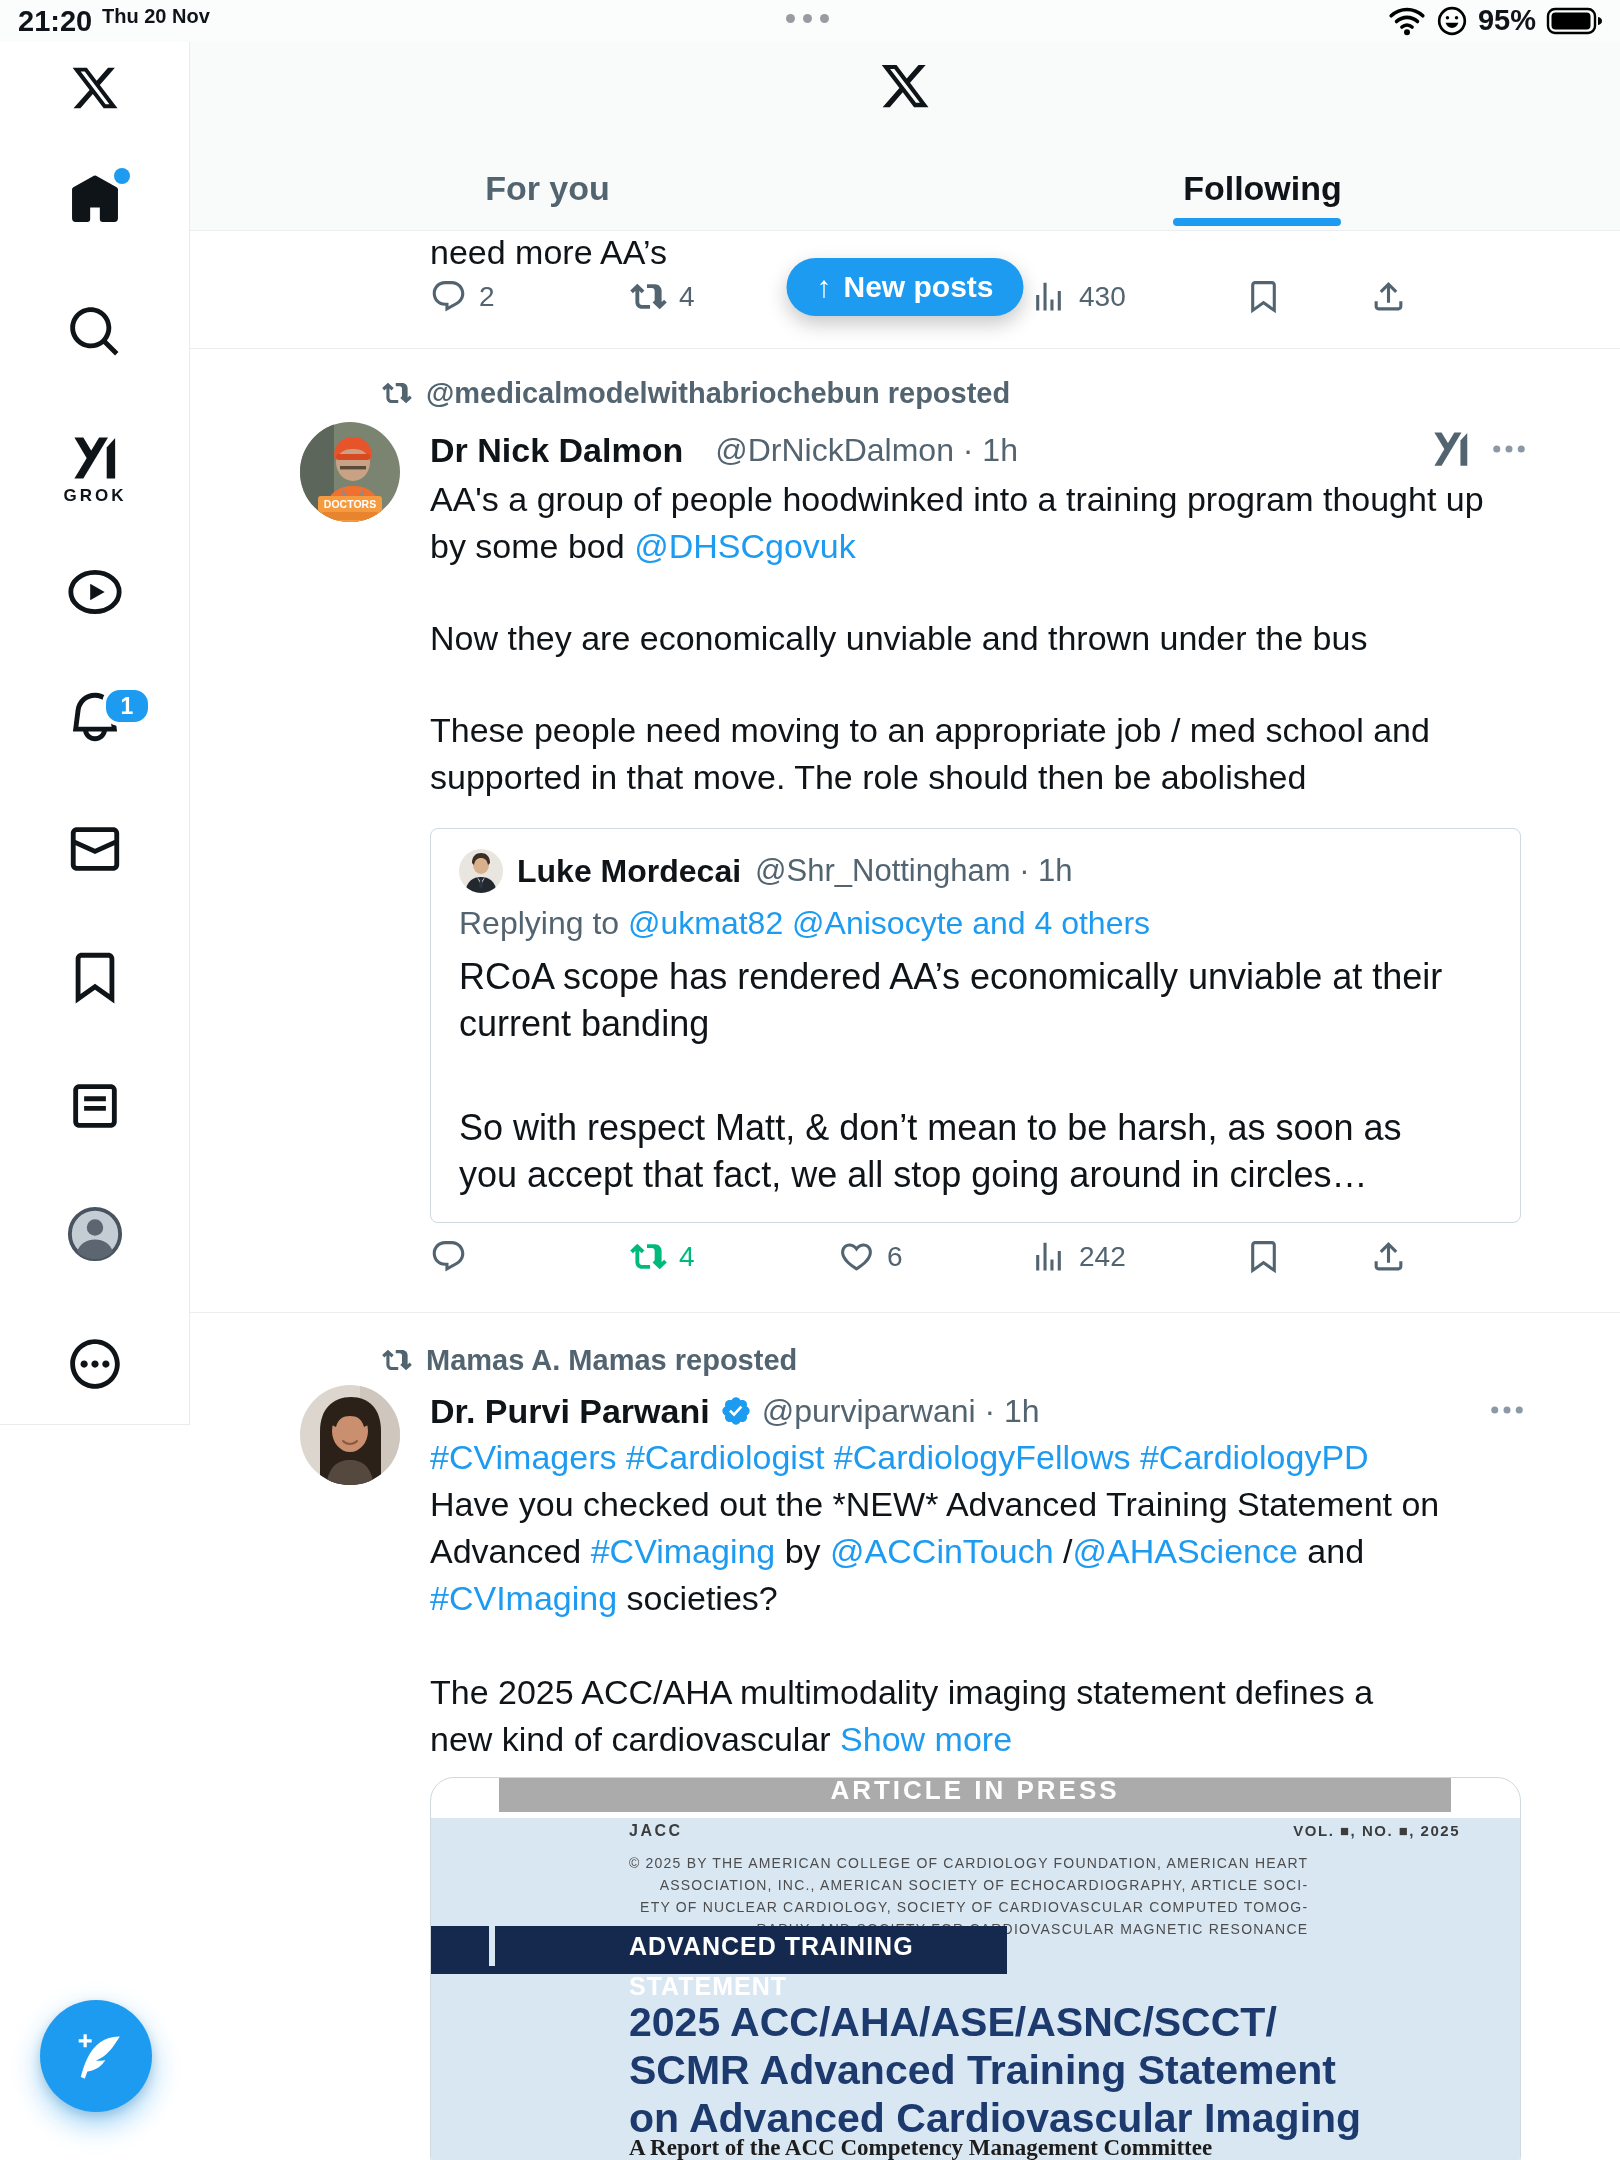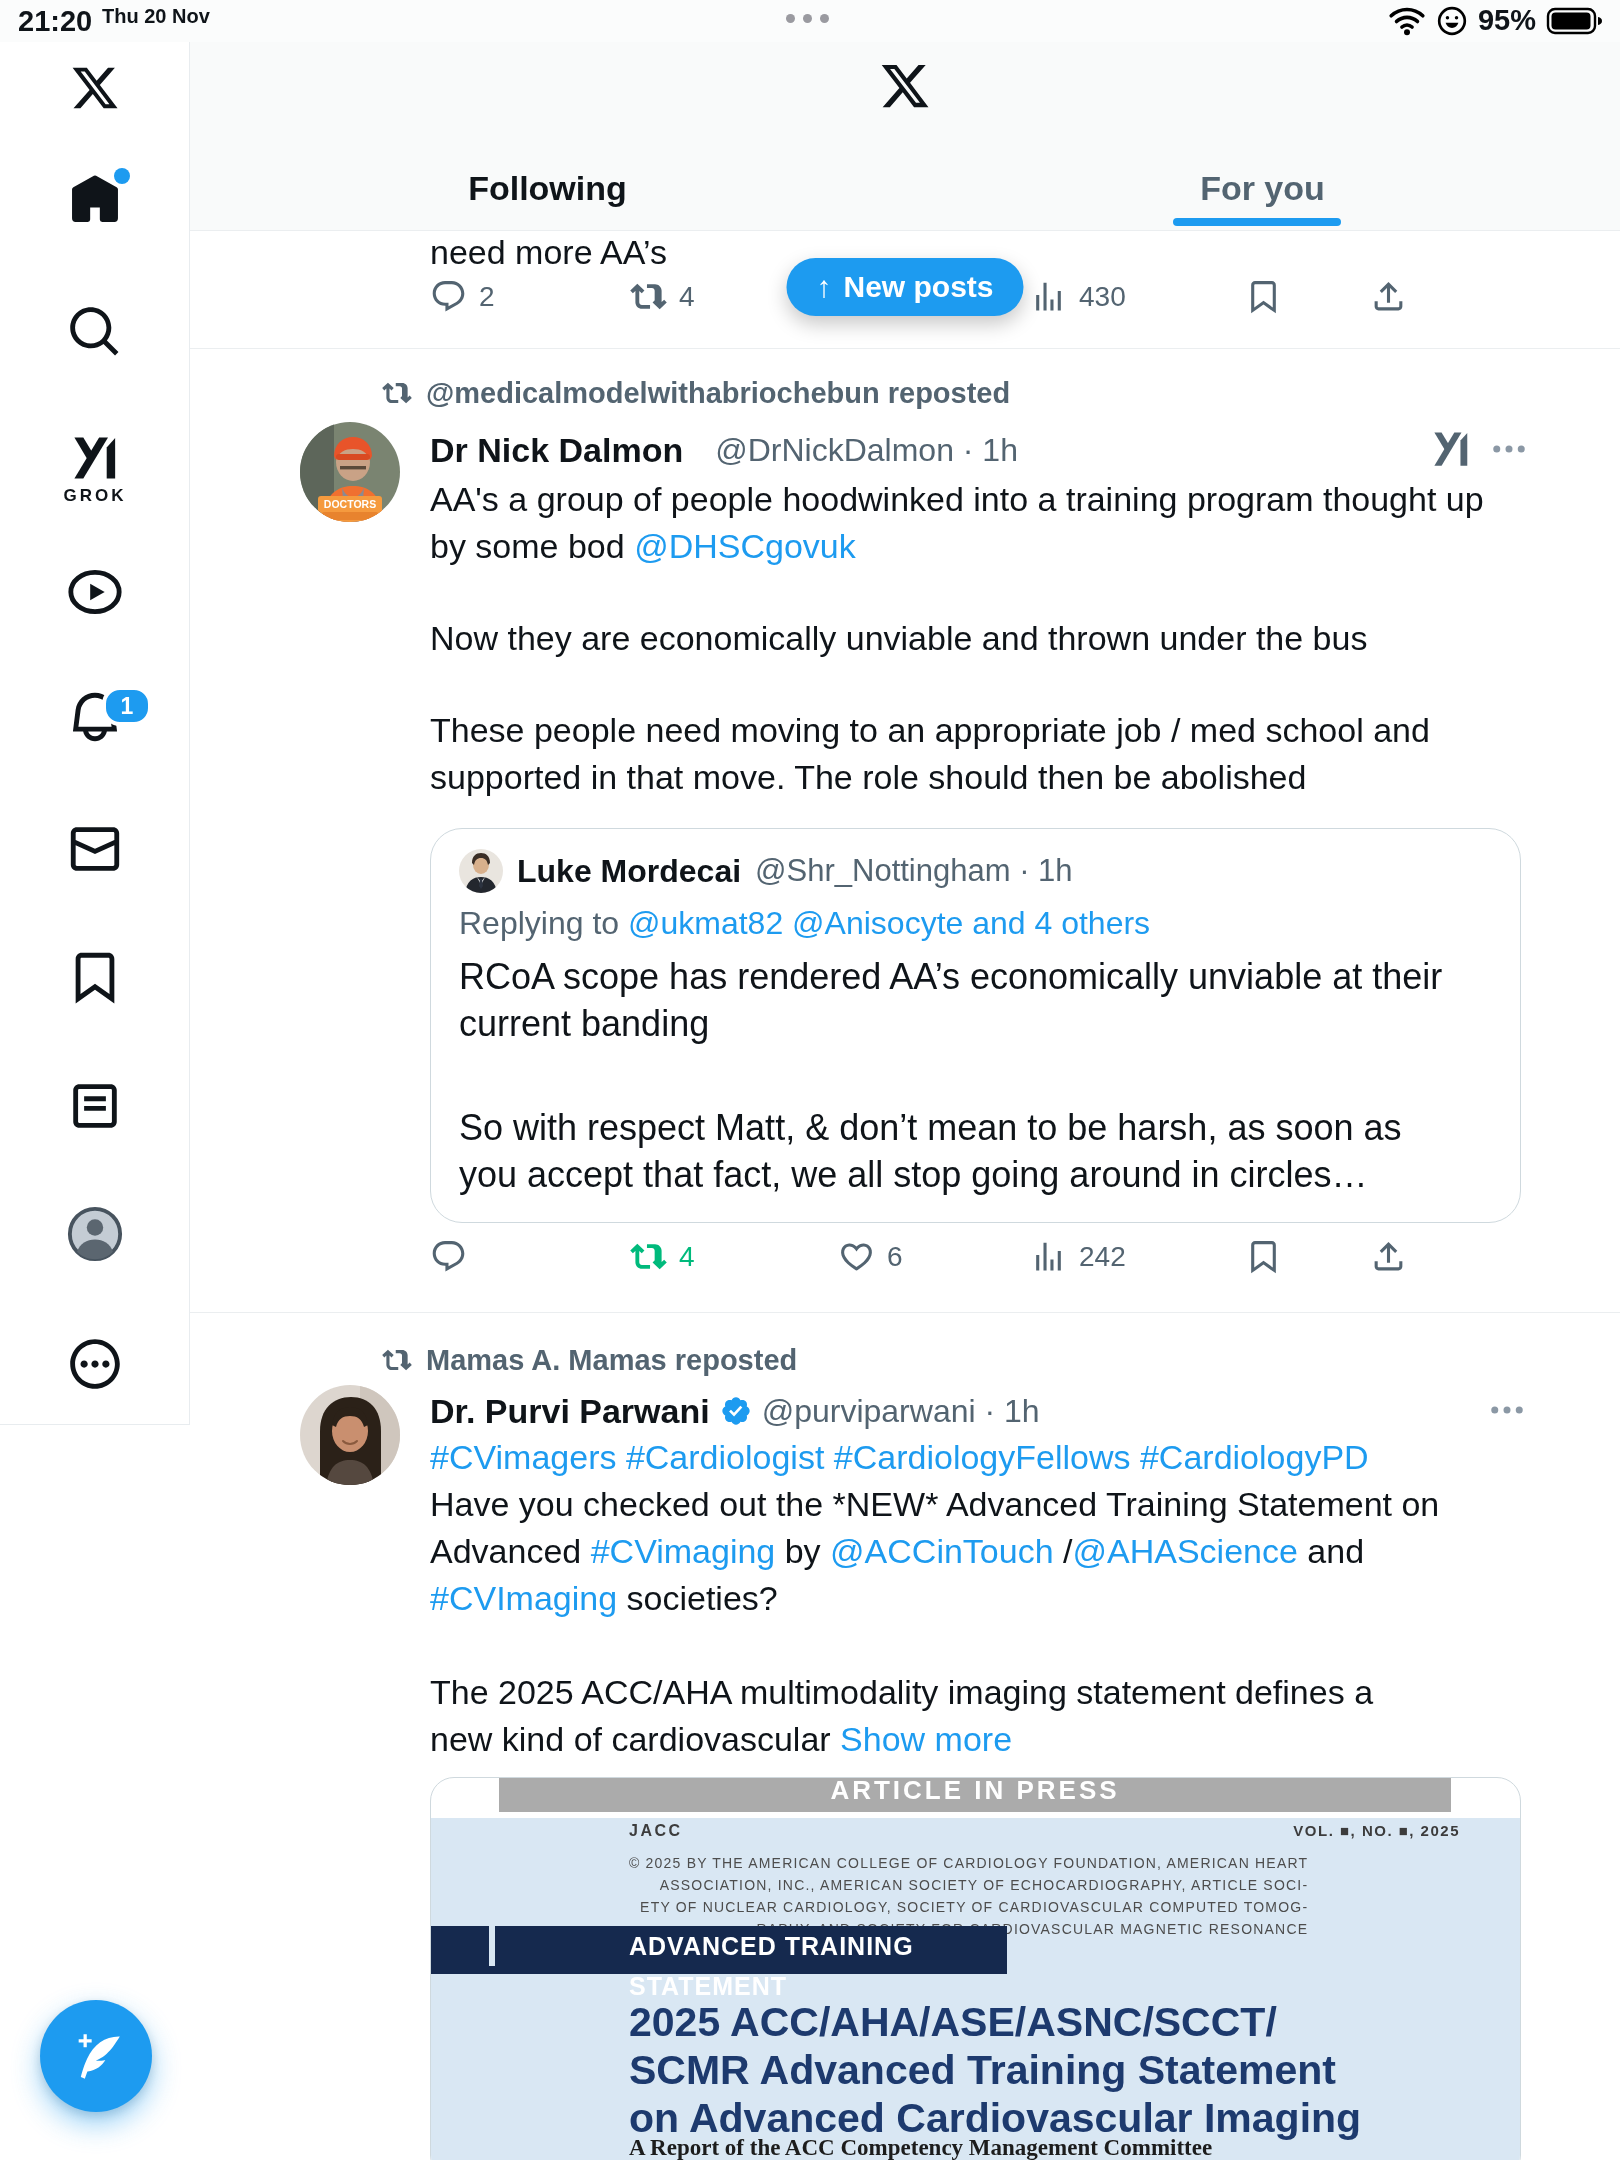--- a/index.html
+++ b/index.html
@@ -57,21 +57,21 @@
   
   .stats{position:absolute;left:0;width:1430px;height:42px;}
   .stat{position:absolute;display:flex;align-items:center;gap:12px;color:#536471;font-size:28px;cursor:pointer;}
   .stat svg{width:37px;height:37px;}
   .stat.green{color:#00ba7c;}
   
   #new-posts{position:absolute;left:715px;top:216px;transform:translateX(-50%);height:58px;padding:0 30px;border-radius:29px;
     background:#1d9bf0;color:#fff;font-size:30px;font-weight:700;display:flex;align-items:center;gap:12px;z-index:35;
     box-shadow:0 8px 20px rgba(0,0,0,.22);cursor:pointer;white-space:nowrap;}
   
-  .quote{position:absolute;left:240px;top:786px;width:1089px;height:393px;border:1px solid #cfd9de;border-radius:32px;background:#fff;cursor:pointer;}
+  .quote{position:absolute;left:240px;top:786px;width:1089px;height:393px;border:1px solid #cfd9de;border-radius:8px;background:#fff;cursor:pointer;}
   .q-head{position:absolute;left:28px;top:20px;display:flex;align-items:center;gap:14px;}
   .q-avatar{width:44px;height:44px;border-radius:50%;overflow:hidden;}
   .q-avatar svg{width:100%;height:100%;}
   .q-nm{font-size:32px;font-weight:700;}
   .q-meta{font-size:31px;color:#536471;}
   .q-replying{position:absolute;left:28px;top:76px;font-size:32px;}
   .q-p{position:absolute;left:28px;width:1010px;font-size:36px;line-height:47px;color:#0f1419;}
   
   .art-card{position:absolute;left:240px;top:1735px;width:1089px;height:400px;border:1px solid #cfd9de;border-radius:24px;background:#fff;overflow:hidden;cursor:pointer;}
   .art-banner{position:absolute;left:68px;top:-10px;width:952px;height:44px;background:#ababab;color:#fff;
@@ -215,22 +215,22 @@
 
 <div id="main">
 
   <div id="feed-header">
     <div class="hdr-logo">
       <svg width="52" height="52" viewBox="0 0 24 24" fill="#0f1419">
           <path d="M18.244 2.25h3.308l-7.227 8.26 8.502 11.24H16.17l-5.214-6.817L4.99 21.75H1.68l7.73-8.835L1.254 2.25H8.08l4.713 6.231zm-1.161 17.52h1.833L7.084 4.126H5.117z"></path>
         </svg>
     </div>
     <div class="tabs">
+      <div class="tab inactive">For you</div>
       <div class="tab active">Following</div>
-      <div class="tab inactive">For you</div>
     </div>
     <div class="tab-underline"></div>
     <div class="hdr-border"></div>
   </div>
 
   <div id="new-posts">
     <span>↑</span>
     <span>New posts</span>
   </div>
 

